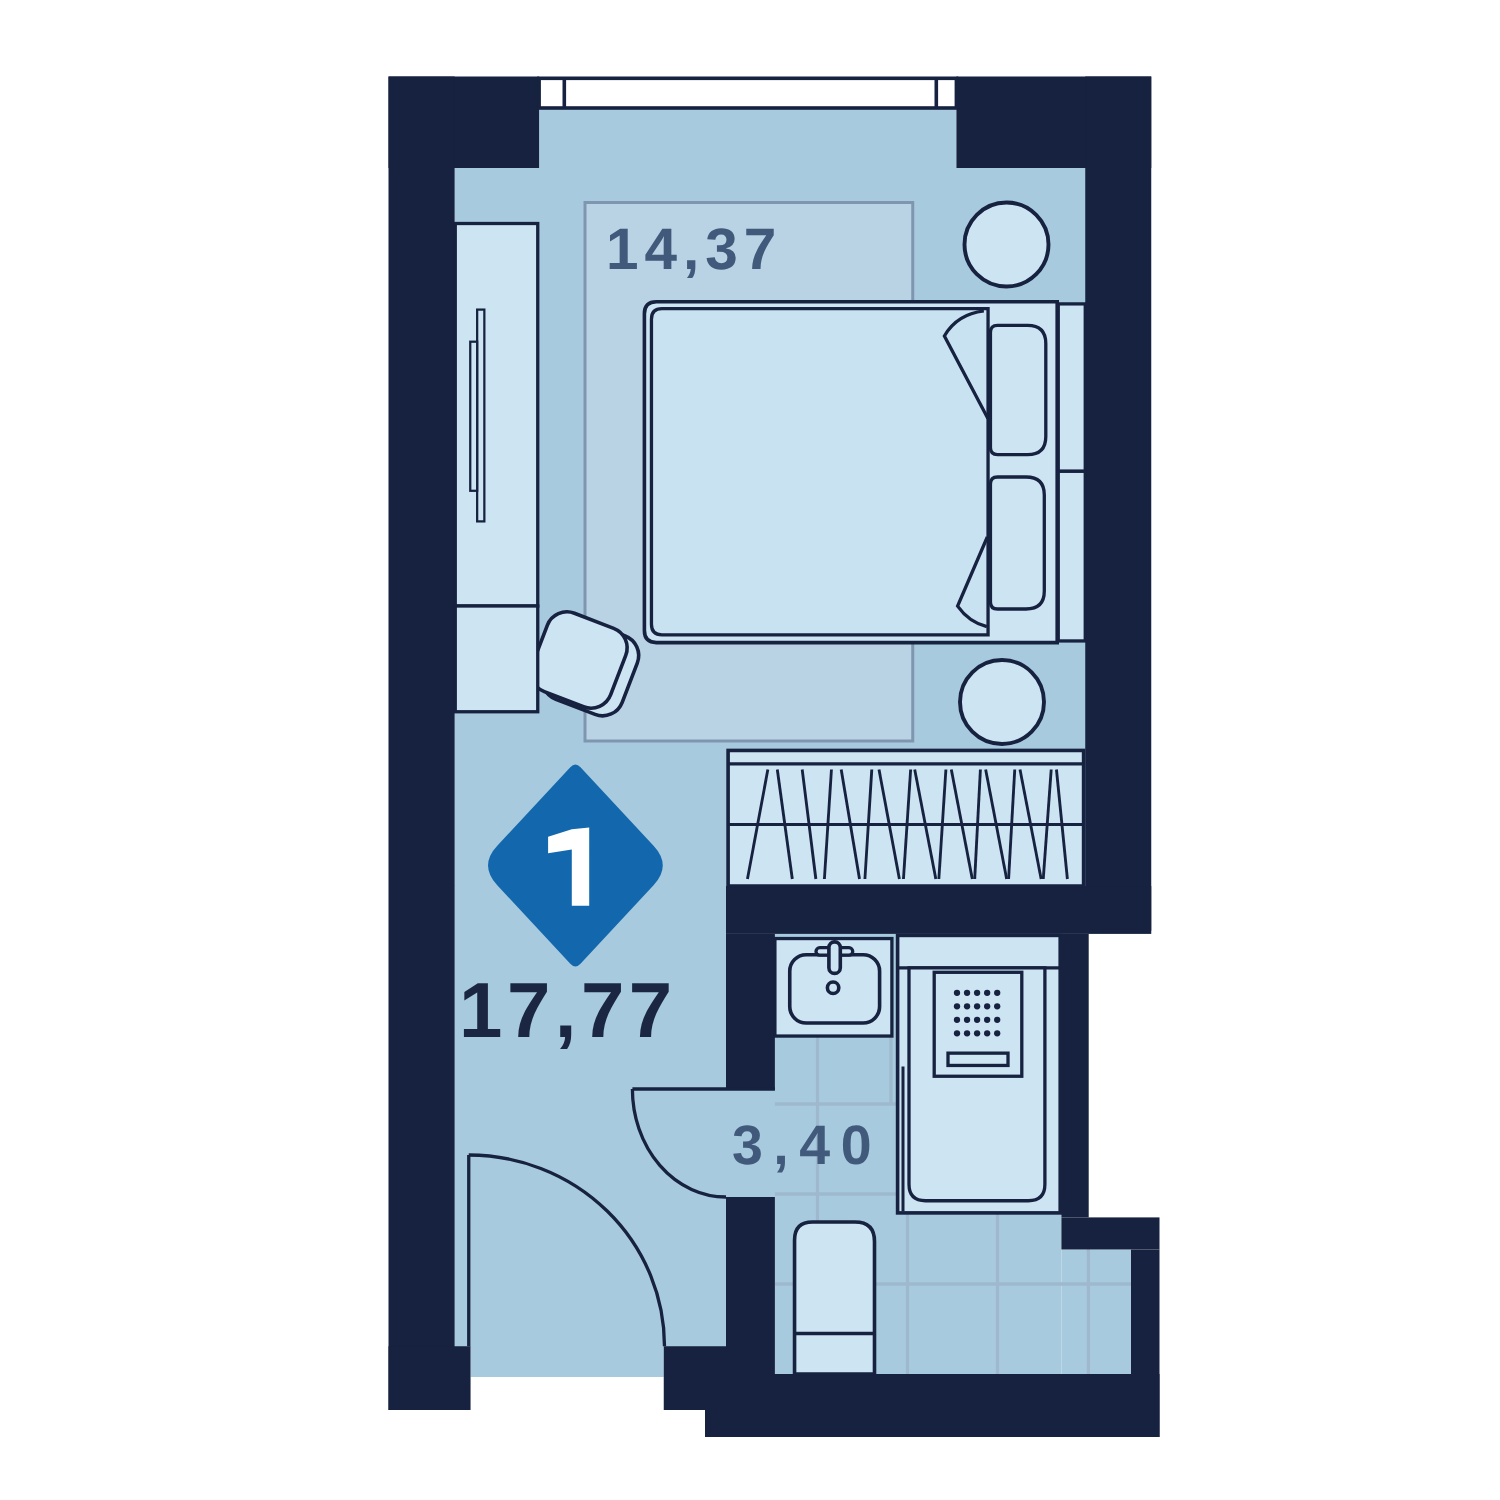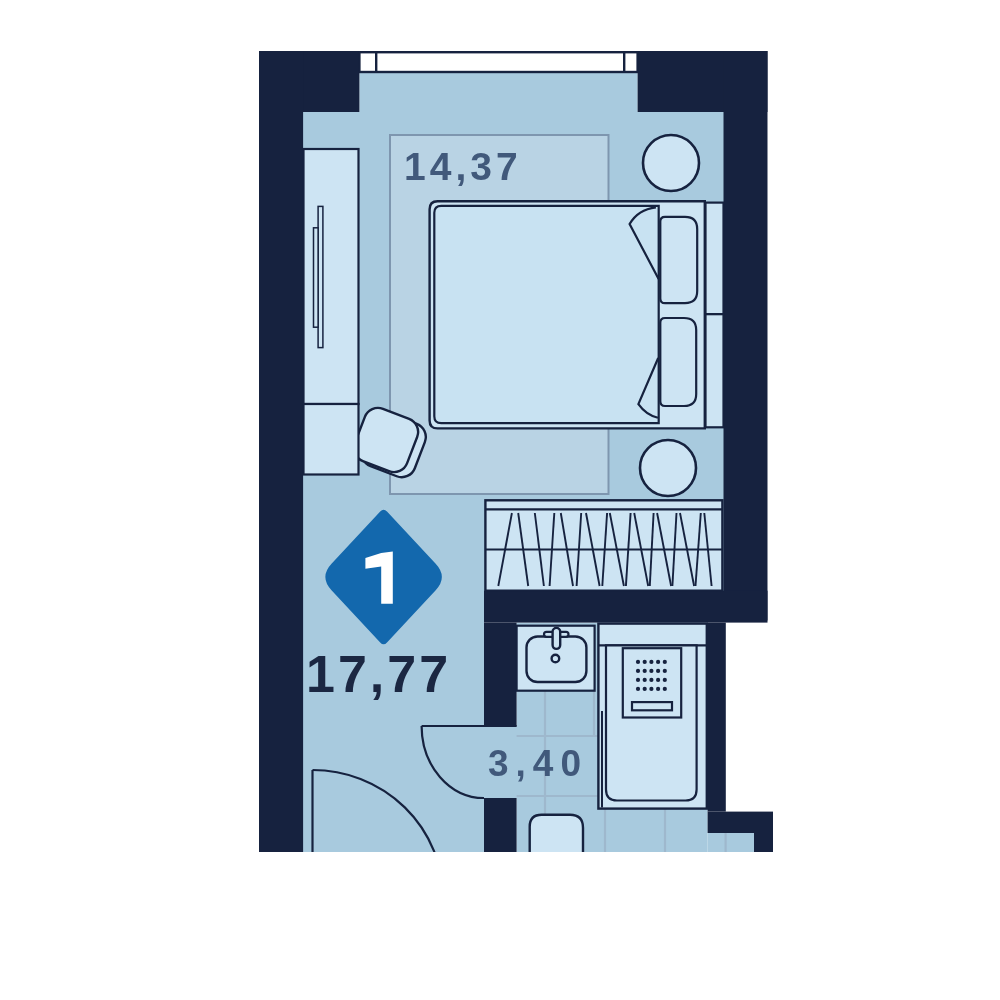--- a/index.html
+++ b/index.html
@@ -1,16 +1,16 @@
 <!DOCTYPE html>
 <html><head>
 <meta charset="utf-8">
 <style>
   html,body{margin:0;padding:0;background:#ffffff;}
-  .wrap{width:1000px;height:852px;position:relative;overflow:hidden;background:#ffffff;}
+  .wrap{width:1000px;height:1000px;position:relative;overflow:hidden;background:#ffffff;}
   svg{display:block;}
   text{font-family:"Liberation Sans", sans-serif;font-weight:bold;}
 </style>
 </head>
 <body>
 <div class="wrap">
 <svg width="1000" height="1000" viewBox="0 0 1000 1000">
   <defs>
         <clipPath id="closetclip">
           <rect x="486.6" y="501.5" width="234.6" height="88"></rect>

